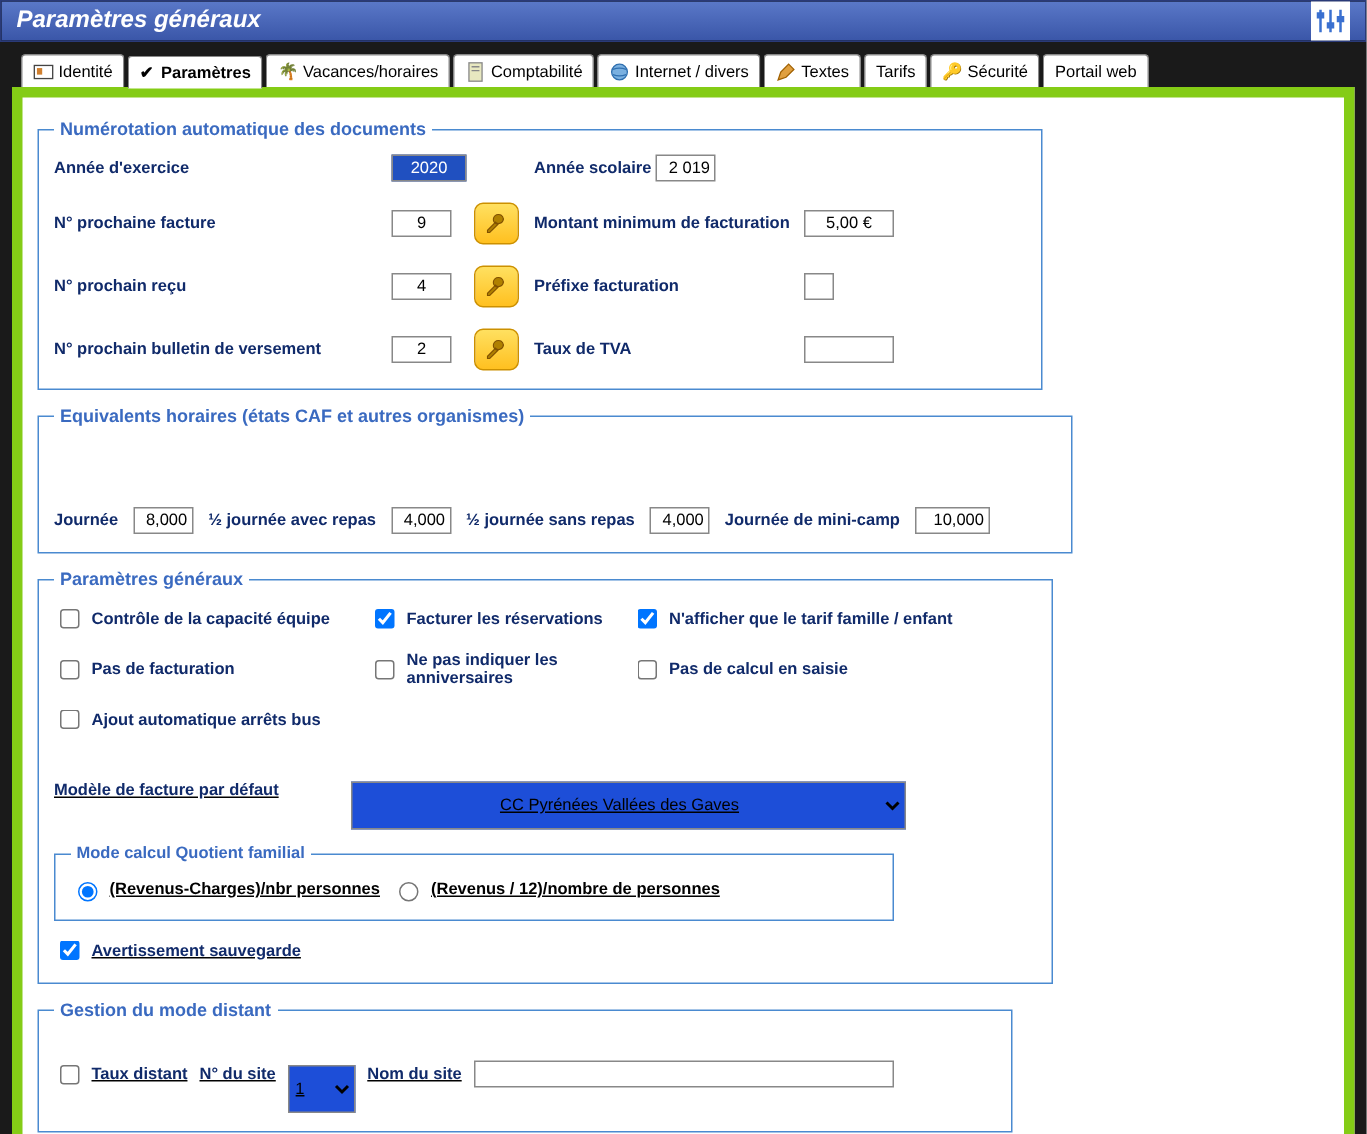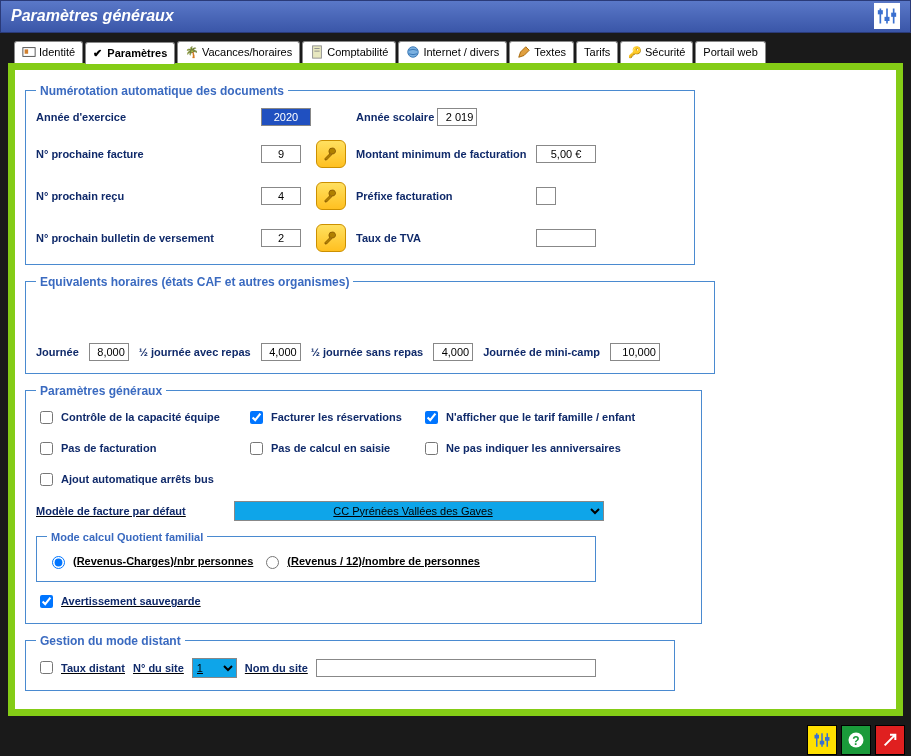--- a/index.html
+++ b/index.html
@@ -140,24 +140,25 @@
     display: flex;
     align-items: center;
     gap: 5px;
     color: #102a6a;
     font-weight: bold;
     font-size: 11px;
   }
   .checkbox { width: 13px; height: 13px; }
   select.dropdown {
     border: 1px solid #888;
-    height: 20px;
-    font-size: 11px;
-    background: #0ea5e9;
+    height: 32px;
+    font-size: 11px;
+    background: #1d4ed8;
     font-family: inherit;
+    margin-top: 20px;
   }
   .radio-item {
     display: flex;
     align-items: center;
     gap: 5px;
     color: #000;
     font-weight: bold;
     font-size: 11px;
   }
   .footer {
@@ -338,25 +339,25 @@
           <label class="checkbox-item">
               <input type="checkbox" class="checkbox" checked="" style="">
               <span>N'afficher que le tarif famille / enfant</span>
             </label>
           <label class="checkbox-item">
               <input type="checkbox" class="checkbox" style="">
               <span>Pas de facturation</span>
             </label>
           <label class="checkbox-item">
               <input type="checkbox" class="checkbox" style="">
+              <span>Ne pas indiquer les anniversaires</span>
+            </label>
+          <label class="checkbox-item">
+              <input type="checkbox" class="checkbox" style="">
               <span>Pas de calcul en saisie</span>
-            </label>
-          <label class="checkbox-item">
-              <input type="checkbox" class="checkbox" style="">
-              <span>Ne pas indiquer les anniversaires</span>
             </label>
           <label class="checkbox-item">
               <input type="checkbox" class="checkbox" style="">
               <span>Ajout automatique arrêts bus</span>
             </label>
         </div>
         <div class="row">
           <span class="label-bold" style="width:190px;">Modèle de facture par défaut</span>
           <select class="dropdown" style="width:370px; text-align:center;">
             <option>CC Pyrénées Vallées des Gaves</option>

